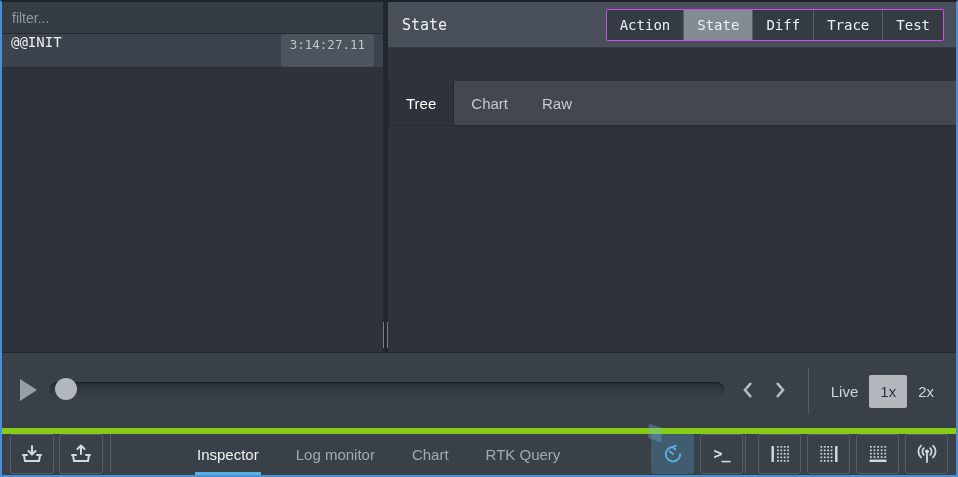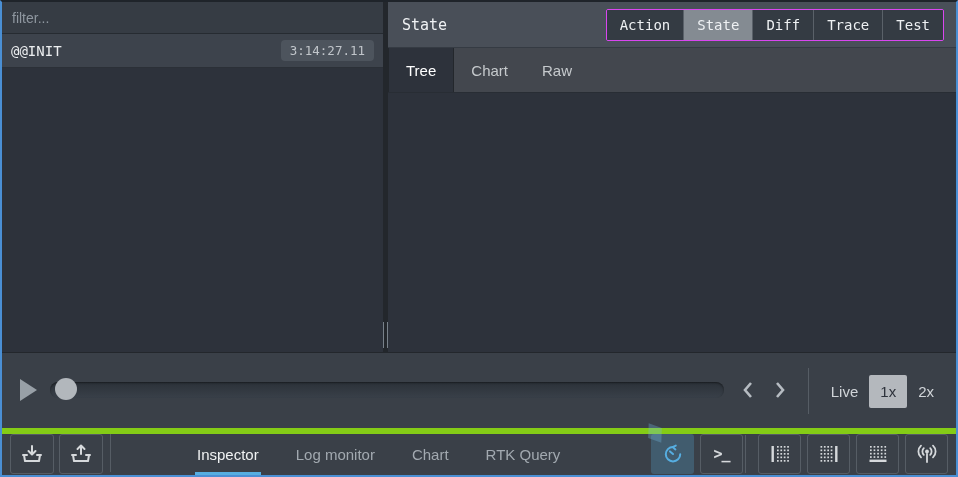--- a/index.html
+++ b/index.html
@@ -16,31 +16,31 @@
   
   .main{ position:absolute; left:0; top:0; width:954px; height:350px; display:flex; }
 
   .left-panel{ width:381px; display:flex; flex-direction:column; background:#2d323b; }
   .filter-bar{ height:32px; background:#363c44; border-bottom:1px solid #262b31;
     display:flex; align-items:center; padding:0 10px; }
   .filter-bar input{ background:transparent; border:none; outline:none; width:100%;
     font-family:"Liberation Sans", sans-serif; font-size:14px; color:#c7ccd1; }
   .filter-bar input::placeholder{ color:#8f97a0; }
   .action-row{ height:34px; background:#3d434c; border-bottom:1px solid #2b3037;
-    display:flex; align-items:center; padding:0 9px; cursor:pointer; }
+    display:flex; padding:0 9px; cursor:pointer; }
   .action-label{ font-family:"DejaVu Sans Mono", monospace; font-size:14px; color:#eceef0; }
   .action-time{ margin-left:auto; background:#4d545d; border-radius:4px; padding:3px 9px;
     font-family:"DejaVu Sans Mono", monospace; font-size:12.5px; color:#c0c5ca; }
   .action-list-rest{ flex:1; background:#2d323b; }
 
   .v-divider{ width:5px; background:#23272c; position:relative; cursor:col-resize; }
   .v-divider .handle{ position:absolute; bottom:4px; left:0; width:5px; height:26px;
     border-left:1px solid #78818a; border-right:1px solid #78818a; }
 
-  .right-panel{ flex:1; display:flex; flex-direction:column; }
+  .right-panel{ flex:1; display:flex; flex-direction:column;gap:33px; }
   .rp-header{ height:46px; background:#494f58; border-bottom:1px solid #353b43;
     display:flex; align-items:center; padding:0 12px 0 14px; }
   .rp-title{ font-family:"DejaVu Sans Mono", monospace; font-size:15px; color:#f0f2f4; }
   .tab-group{ margin-left:auto; display:flex; border:1px solid #d946ef; border-radius:2px;
     overflow:hidden; }
   .tab-group .tab{ font-family:"DejaVu Sans Mono", monospace; font-size:14px; color:#eef1f3;
     background:#343b43; padding:7px 13px; border-right:1px solid #5a6169; cursor:pointer; }
   .tab-group .tab:last-child{ border-right:none; }
   .tab-group .tab.selected{ background:#848b92; }
 

